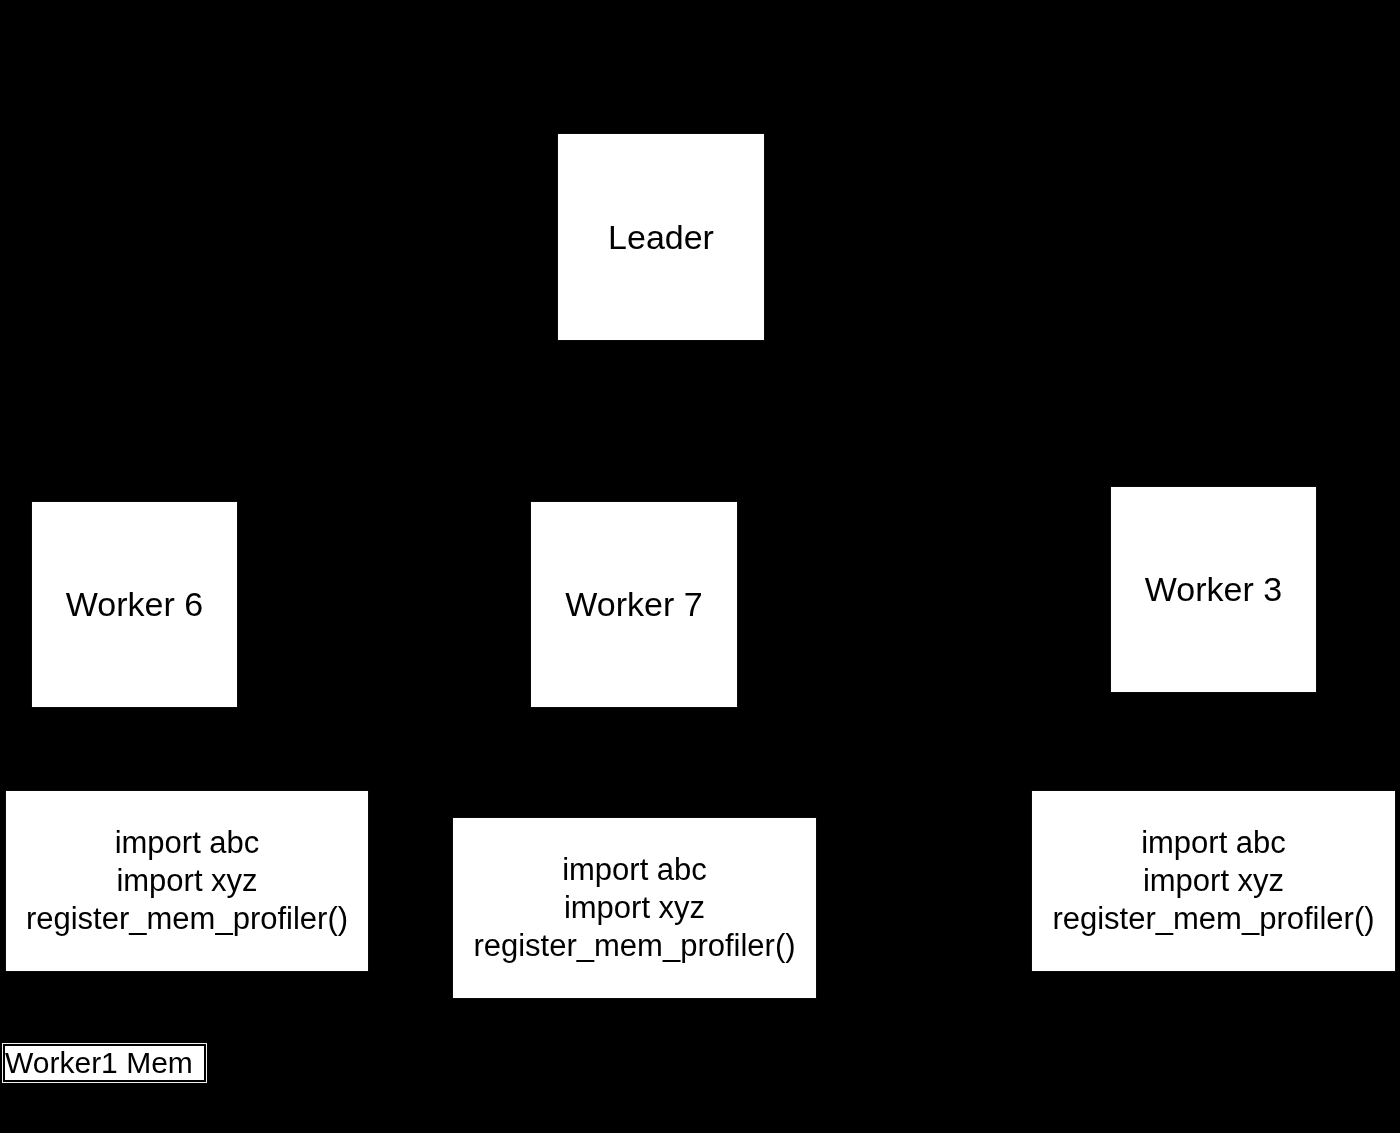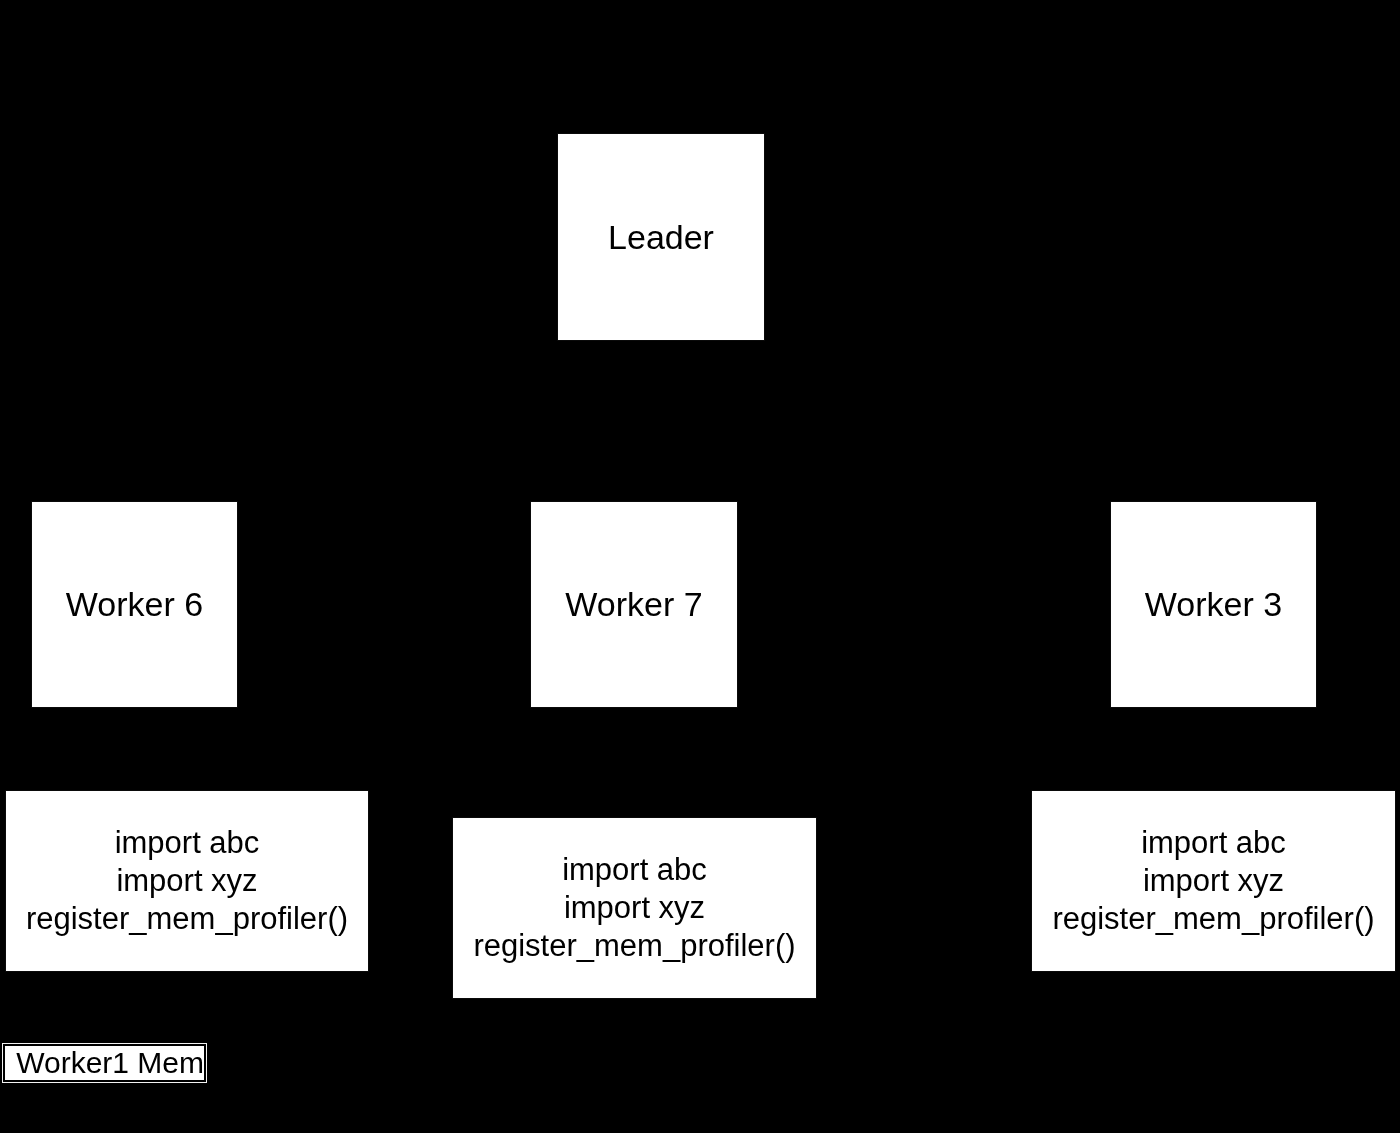--- a/index.html
+++ b/index.html
@@ -24,21 +24,21 @@
     display: flex;
     align-items: center;
     justify-content: center;
     font-size: 34px;
     line-height: 1.2;
     text-align: center;
   }
   .node-leader  { left: 557px;  top: 133px; width: 208px; height: 208px; }
   .node-worker1 { left: 31px;   top: 501px; width: 207px; height: 207px; }
   .node-worker2 { left: 530px;  top: 501px; width: 208px; height: 207px; }
-  .node-worker3 { left: 1110px; top: 501px; width: 207px; height: 207px; }
+  .node-worker3 { left: 1110px; top: 486px; width: 207px; height: 207px; }
   .code-box {
     position: absolute;
     background: #ffffff;
     border: 1px solid #0a0a0a;
     box-sizing: border-box;
     display: flex;
     flex-direction: column;
     align-items: center;
     justify-content: center;
     font-size: 31px;
@@ -50,21 +50,21 @@
   .code-box-3 { left: 1031px; top: 790px; width: 365px; height: 182px; }
   .code-line { white-space: nowrap; }
   .mem-label {
     position: absolute;
     background: #ffffff;
     border: 2px solid #000000;
     outline: 1px solid #f2f2f2;
     box-sizing: border-box;
     display: flex;
     align-items: center;
-    justify-content: flex-end;
+    justify-content: flex-start;
     font-size: 30px;
     white-space: nowrap;
     height: 38px;
   }
   .mem-label-1 { left: 3px;    top: 1044px; width: 203px; }
   .mem-label-2 { left: 479px;  top: 1044px; width: 201px; }
   .mem-label-3 { left: 1074px; top: 1044px; width: 200px; }
 </style>
 </head>
 <body>

